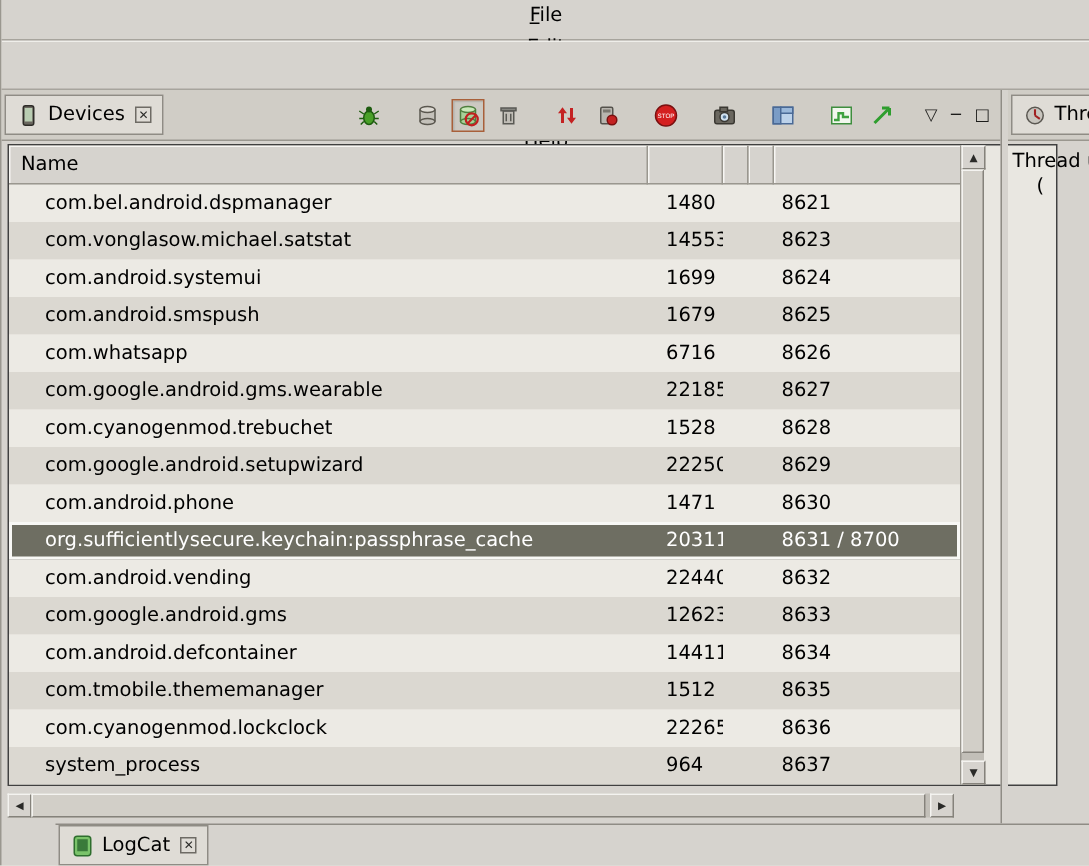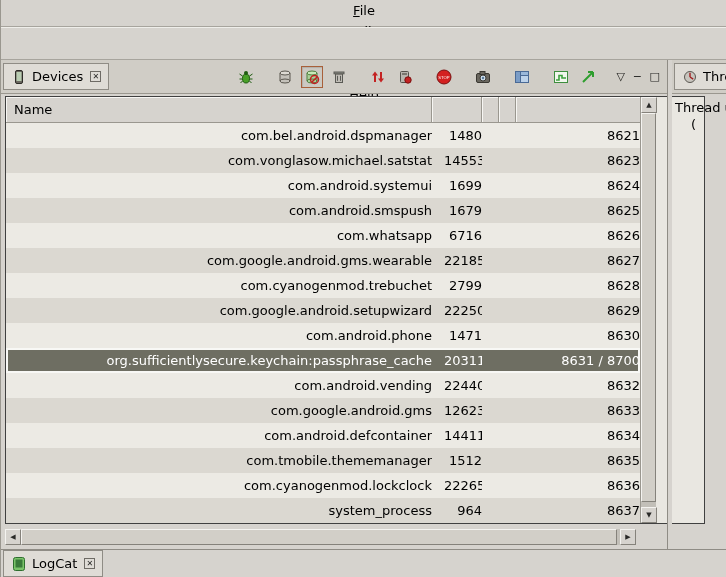--- a/index.html
+++ b/index.html
@@ -14,21 +14,21 @@
   
   .menubar { height:27px; display:flex; align-items:center; padding-left:4px; border-bottom:1px solid #a7a49d; background:#d6d3ce;flex-direction:column; }
   .menu-item { display:inline-block; padding:3px 9px; margin-right:3px; cursor:default; }
   .menu-item::first-letter { text-decoration:underline; }
 
   
   .toolbar-strip { height:33px; background:#d6d3ce; border-bottom:1px solid #a7a49d; box-shadow: inset 0 1px 0 #efeeea; }
 
   
   .main { height:489px; display:flex; }
-  .devices-panel { width:666px; display:flex; flex-direction:column;text-align:right; }
+  .devices-panel { width:666px; display:flex; flex-direction:column; }
   .sash { width:5px; border-left:1px solid #8f8c85; background:#d6d3ce; }
   .threads-panel { flex:1; display:flex; flex-direction:column; overflow:hidden; }
 
   
   .tabbar { height:34px; flex:0 0 34px; display:flex; align-items:center; padding:0 2px; background:#d0cdc6; border-bottom:1px solid #9a978f; overflow:hidden; }
   .tab { height:27px; display:inline-flex; align-items:center; gap:5px; padding:0 7px; background:#dfdcd6; border:1px solid #8f8c85; white-space:nowrap; }
   .tabicon { display:inline-flex; width:16px; height:16px; align-items:center; justify-content:center; }
   .closex { display:inline-flex; width:11px; height:11px; align-items:center; justify-content:center; font-size:8px; line-height:9px; border:1px solid #6e6b65; color:#2a2a28; margin-left:2px; }
 
   
@@ -60,21 +60,21 @@
   .sbtn { flex:0 0 16px; width:16px; height:16px; background:#d6d3ce; border:1px solid; border-color:#f4f3f0 #85827b #85827b #f4f3f0; display:flex; align-items:center; justify-content:center; font-size:7px; color:#2a2a28; }
   .vthumb { flex:1; margin-bottom:5px; background:#d2cfc8; border:1px solid; border-color:#f4f3f0 #85827b #85827b #f4f3f0; }
   .hscroll { margin:5px 0 0 4px; width:631px; height:16px; background:#c2bfb8; display:flex; }
   .hthumb { flex:1; margin-right:3px; background:#d2cfc8; border:1px solid; border-color:#f4f3f0 #85827b #85827b #f4f3f0; }
 
   
   .threads-content { padding:5px 3px; line-height:17px; white-space:nowrap; }
   .tc2 { padding-left:16px; }
 
   
-  .bottombar { height:28px; flex:0 0 28px; border-top:1px solid #8f8c85; display:flex; align-items:center; padding-left:2px; background:#d6d3ce; }
+  .bottombar { height:28px; flex:0 0 28px; border-top:1px solid #8f8c85; display:flex; align-items:center; padding-left:2px; background:#d6d3ce;margin-left:36px; }
 </style>
 </head>
 <body>
 
 <div class="app">
 
   <div class="menubar">
     <span class="menu-item">File</span>
     <span class="menu-item">Edit</span>
     <span class="menu-item">Run</span>
@@ -241,21 +241,21 @@
   </div>
               <div class="row">
     <div class="cell c-name">com.google.android.gms.wearable</div>
     <div class="cell c-pid">22185</div>
     <div class="cell c-c1"></div>
     <div class="cell c-c2"></div>
     <div class="cell c-port">8627</div>
   </div>
               <div class="row">
     <div class="cell c-name">com.cyanogenmod.trebuchet</div>
-    <div class="cell c-pid">2799</div>
+    <div class="cell c-pid">1528</div>
     <div class="cell c-c1"></div>
     <div class="cell c-c2"></div>
     <div class="cell c-port">8628</div>
   </div>
               <div class="row">
     <div class="cell c-name">com.google.android.setupwizard</div>
     <div class="cell c-pid">22250</div>
     <div class="cell c-c1"></div>
     <div class="cell c-c2"></div>
     <div class="cell c-port">8629</div>

